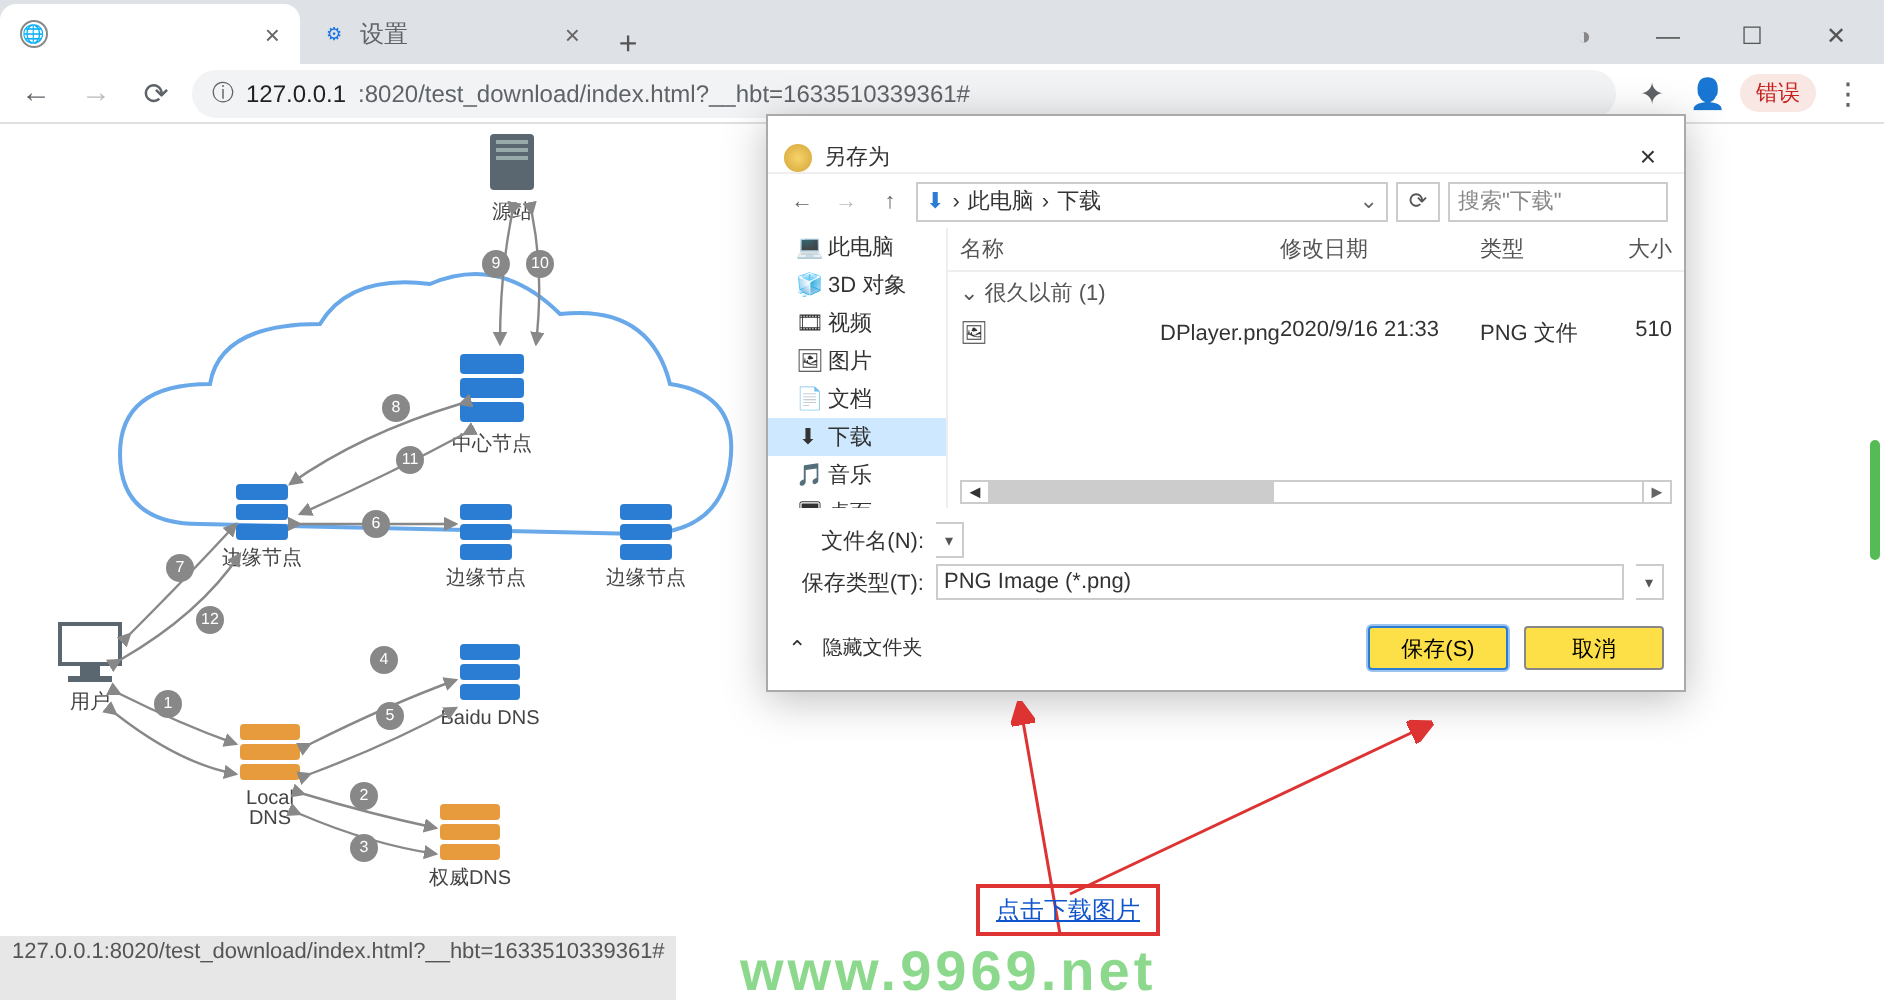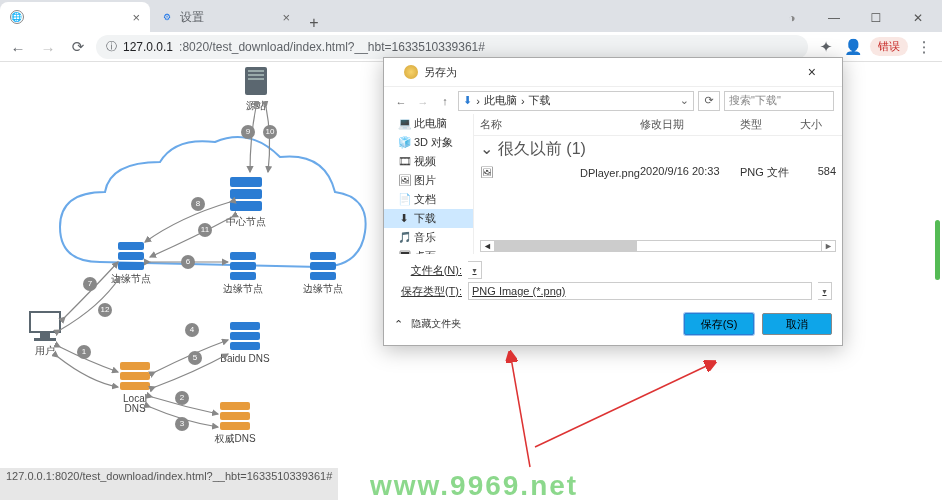--- a/index.html
+++ b/index.html
@@ -26,21 +26,21 @@
 
 
 .diagram { position: absolute; left: 10px; top: 0; width: 370px; height: 420px; }
 .diagram svg { position: absolute; left:0; top:0; }
 .node-label { font-size: 10px; fill: #444; text-anchor: middle; }
 .num-circle { fill: #888; }
 .num-text { fill: #fff; font-size: 8px; text-anchor: middle; dominant-baseline: middle; }
 
 
 .dialog { position: absolute; left: 383px; top: -5px; width: 460px; background: #fff; border: 1px solid #aaa; box-shadow: 0 4px 20px rgba(0,0,0,.25); font-size: 11px; color: #333; }
-.dlg-title { height: 28px; display: flex; align-items: center; padding: 0 20px; }
+.dlg-title { height: 28px; display: flex; align-items: flex-end; padding: 0 8px; }
 .dlg-title .ico { width:14px; height:14px; border-radius:50%; background: radial-gradient(#f7d36b,#d4a437); margin-right:6px;}
 .dlg-title .close { margin-left: auto; font-size: 14px; color:#333; padding:0 6px;}
 .dlg-nav { height: 28px; display: flex; align-items: center; padding: 0 8px; gap: 4px; border-top:1px solid #eee;}
 .dlg-nav .arrow { width:18px; text-align:center; color:#666;}
 .dlg-nav .crumb { flex:1; border:1px solid #ccc; height:20px; display:flex; align-items:center; padding:0 4px; gap:4px; font-size:11px;}
 .dlg-nav .crumb .dl-ico{ color:#2b7cd3;}
 .dlg-nav .refresh{ width:22px; height:20px; border:1px solid #ccc; display:flex;align-items:center;justify-content:center; color:#555;}
 .dlg-nav .search{ width:110px; height:20px; border:1px solid #ccc; padding:0 4px; color:#888; font-size:11px; display:flex;align-items:center;}
 .dlg-toolbar { height:26px; border-top:1px solid #eee; border-bottom:1px solid #eee; display:flex; align-items:center; padding:0 8px; gap:10px; color:#444;}
 .dlg-toolbar .right{ margin-left:auto; display:flex; gap:8px; align-items:center;}
@@ -48,40 +48,40 @@
 .dlg-body { display:flex; height:140px; }
 .tree { width:90px; border-right:1px solid #eee; overflow:hidden;}
 .tree-item{ display:flex; align-items:center; gap:4px; padding:2px 4px 2px 14px; font-size:11px; white-space:nowrap;}
 .tree-item.sel{ background:#cde8ff;}
 .tree-item .ti{ width:12px; text-align:center;}
 .filelist { flex:1; position:relative;}
 .fl-head { display:flex; font-size:11px; color:#555; border-bottom:1px solid #eee; padding:3px 6px;}
 .fl-head span:nth-child(1){width:160px;}
 .fl-head span:nth-child(2){width:100px;}
 .fl-head span:nth-child(3){width:60px;}
-.fl-head span:nth-child(4){flex:1; }
-.fl-group{ padding:3px 6px; font-size:16px; color:#555;}
+.fl-head span:nth-child(4){flex:1; text-align:right;}
+.fl-group{ padding:3px 6px; font-size:11px; color:#555;}
 .fl-row{ display:flex; padding:2px 6px; font-size:11px;}
 .fl-row span:nth-child(1){width:160px; display:flex; gap:4px; align-items:center;}
 .fl-row span:nth-child(2){width:100px;}
 .fl-row span:nth-child(3){width:60px;}
 .fl-row span:nth-child(4){flex:1; text-align:right;}
 .fl-scroll{ position:absolute; left:6px; right:6px; bottom:2px; height:12px; border:1px solid #ccc; display:flex;}
 .fl-scroll .sb{ background:#ccc; width:40%; height:100%;}
 .fl-scroll .ar{ width:14px; text-align:center; color:#666; font-size:9px; border-left:1px solid #ccc;}
-.dlg-fields{ padding:4px 10px;text-decoration:underline;}
+.dlg-fields{ padding:4px 10px;}
 .fld-row{ display:flex; align-items:center; margin:3px 0; gap:6px;}
 .fld-row label{ width:68px; text-align:right; font-size:11px; color:#333;}
 .fld-row .inp{ flex:1; height:18px; border:1px solid #7a9fd4; font-size:11px; padding:0 3px; display:flex; align-items:center;}
 .fld-row .inp.sel{ background:#0a64c8; color:#fff;}
 .fld-row .dd{ width:14px; border:1px solid #ccc; border-left:none; height:18px; display:flex;align-items:center;justify-content:center; font-size:8px; color:#555;}
 .dlg-foot{ display:flex; align-items:center; padding:6px 10px 10px; gap:8px;}
 .dlg-foot .hide{ font-size:10px; color:#333;}
 .dlg-foot .spacer{flex:1;}
-.dlg-foot button{ width:70px; height:22px; font-size:11px; border:1px solid #888; background:#0ea5e9; border-radius:2px;}
+.dlg-foot button{ width:70px; height:22px; font-size:11px; border:1px solid #888; background:#fde047; border-radius:2px;}
 .dlg-foot button.primary{ border:1px solid #2b7cd3; box-shadow:0 0 0 1px #9bc3ee;}
 
 
 .dl-box{ position:absolute; left:488px; top:380px; width:92px; height:26px; border:2px solid #d33; display:flex; align-items:center; justify-content:center;}
 .dl-box a{ font-size:12px; color:#1155cc; text-decoration:underline;}
 
 .watermark{ position:absolute; left:370px; top:408px; font-size:28px; color:#6c6; font-weight:bold; letter-spacing:2px; opacity:.75;}
 
 
 .red-arrow{ position:absolute; stroke:#d33; stroke-width:1.5; fill:none;}
@@ -310,23 +310,23 @@
           <span>修改日期</span>
           <span>类型</span>
           <span>大小</span>
         </div>
         <div class="fl-group">⌄ <span>很久以前 (1)</span></div>
         <div class="fl-row">
           <span>
               <span>🖼</span>
               <span>DPlayer.png</span>
             </span>
-          <span>2020/9/16 20:33</span>
+          <span>2020/9/16 21:33</span>
           <span>PNG 文件</span>
-          <span>584</span>
+          <span>510</span>
         </div>
         <div class="fl-scroll">
           <span style="width:14px;text-align:center;font-size:9px;border-right:1px solid #ccc;">◄</span>
           <div class="sb"></div>
           <div style="flex:1"></div>
           <span class="ar">►</span>
         </div>
       </div>
     </div>
     <div class="dlg-fields">
@@ -359,18 +359,21 @@
   </svg>
   <svg class="red-arrow" style="left:530px; top:295px;" width="200" height="100">
     <defs>
         <marker id="ra2" markerWidth="8" markerHeight="8" refX="7" refY="4" orient="auto">
           <path d="M0,0 L8,4 L0,8 z" fill="#d33"></path>
         </marker>
       </defs>
     <line x1="5" y1="90" x2="185" y2="5" stroke="#d33" marker-end="url(#ra2)"></line>
   </svg>
 
+  <div class="dl-box">
+    <a>点击下载图片</a>
+  </div>
 
   <div class="watermark">www.9969.net</div>
 </div>
 
 <div class="statusbar">127.0.0.1:8020/test_download/index.html?__hbt=1633510339361#</div>
 <div class="side-green"></div>
 
 </body></html>

